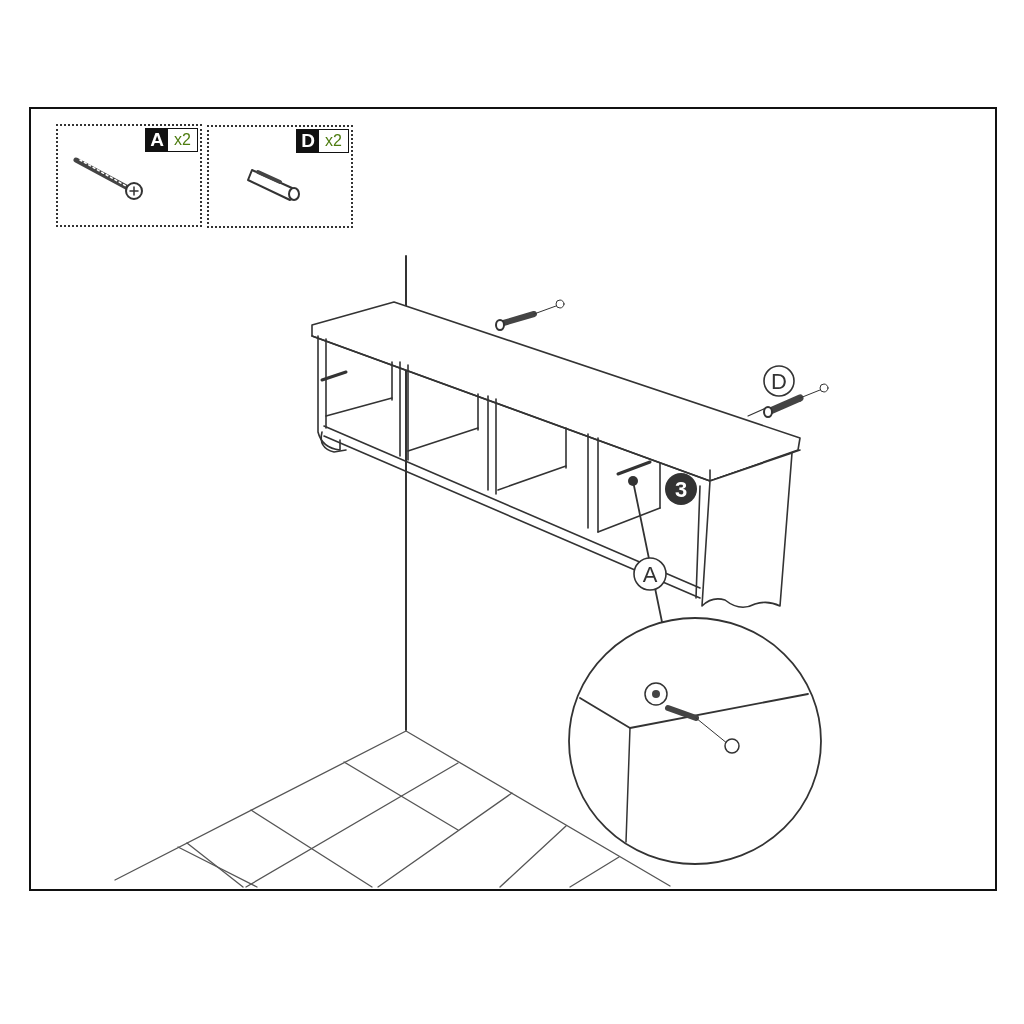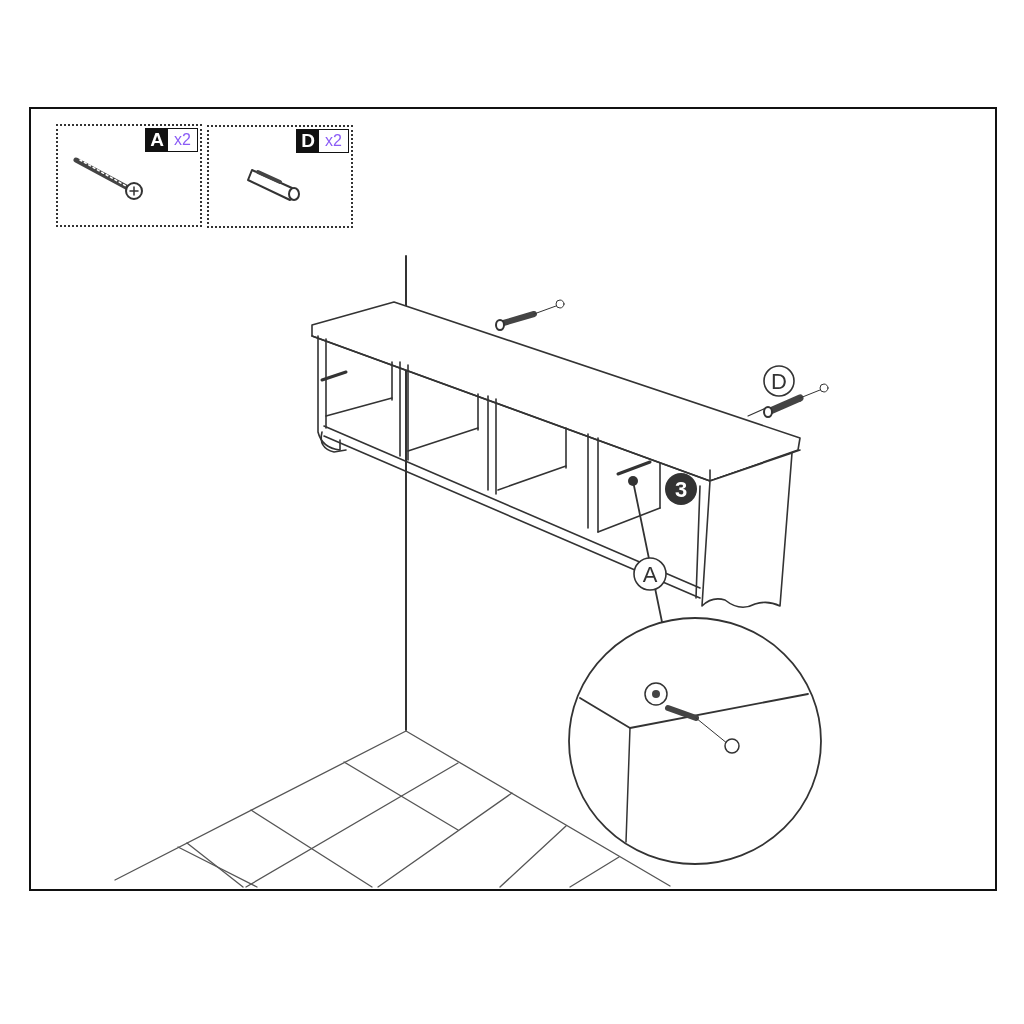--- a/index.html
+++ b/index.html
@@ -2,21 +2,21 @@
 <html><head>
 <meta charset="utf-8">
 <style>
   html, body { margin:0; padding:0; background:#ffffff; }
   body { width:1024px; height:1024px; position:relative; overflow:hidden; font-family:"Liberation Sans", sans-serif; }
   #frame { position:absolute; left:29px; top:107px; width:968px; height:784px; border:2px solid #111; box-sizing:border-box; }
   svg { position:absolute; left:0; top:0; }
   .part-box { position:absolute; border:2px dotted #333; box-sizing:border-box; }
   .badge { position:absolute; top:2px; right:2px; display:flex; height:22px; border:1px solid #111; background:#fff; }
   .badge .letter { background:#111; color:#fff; font-weight:bold; font-size:19px; width:22px; text-align:center; line-height:22px; }
-  .badge .qty { color:#8b5cf6; font-size:16px; padding:0 6px; line-height:22px; }
+  .badge .qty { color:#4d7c0f; font-size:16px; padding:0 6px; line-height:22px; }
   .callout-text { font-family:"Liberation Sans", sans-serif; }
 </style>
 </head>
 <body>
 
 <div id="frame"></div>
 
 <div class="part-box" style="left:56px; top:124px; width:146px; height:103px;">
   <div class="badge">
     <span class="letter">A</span>

